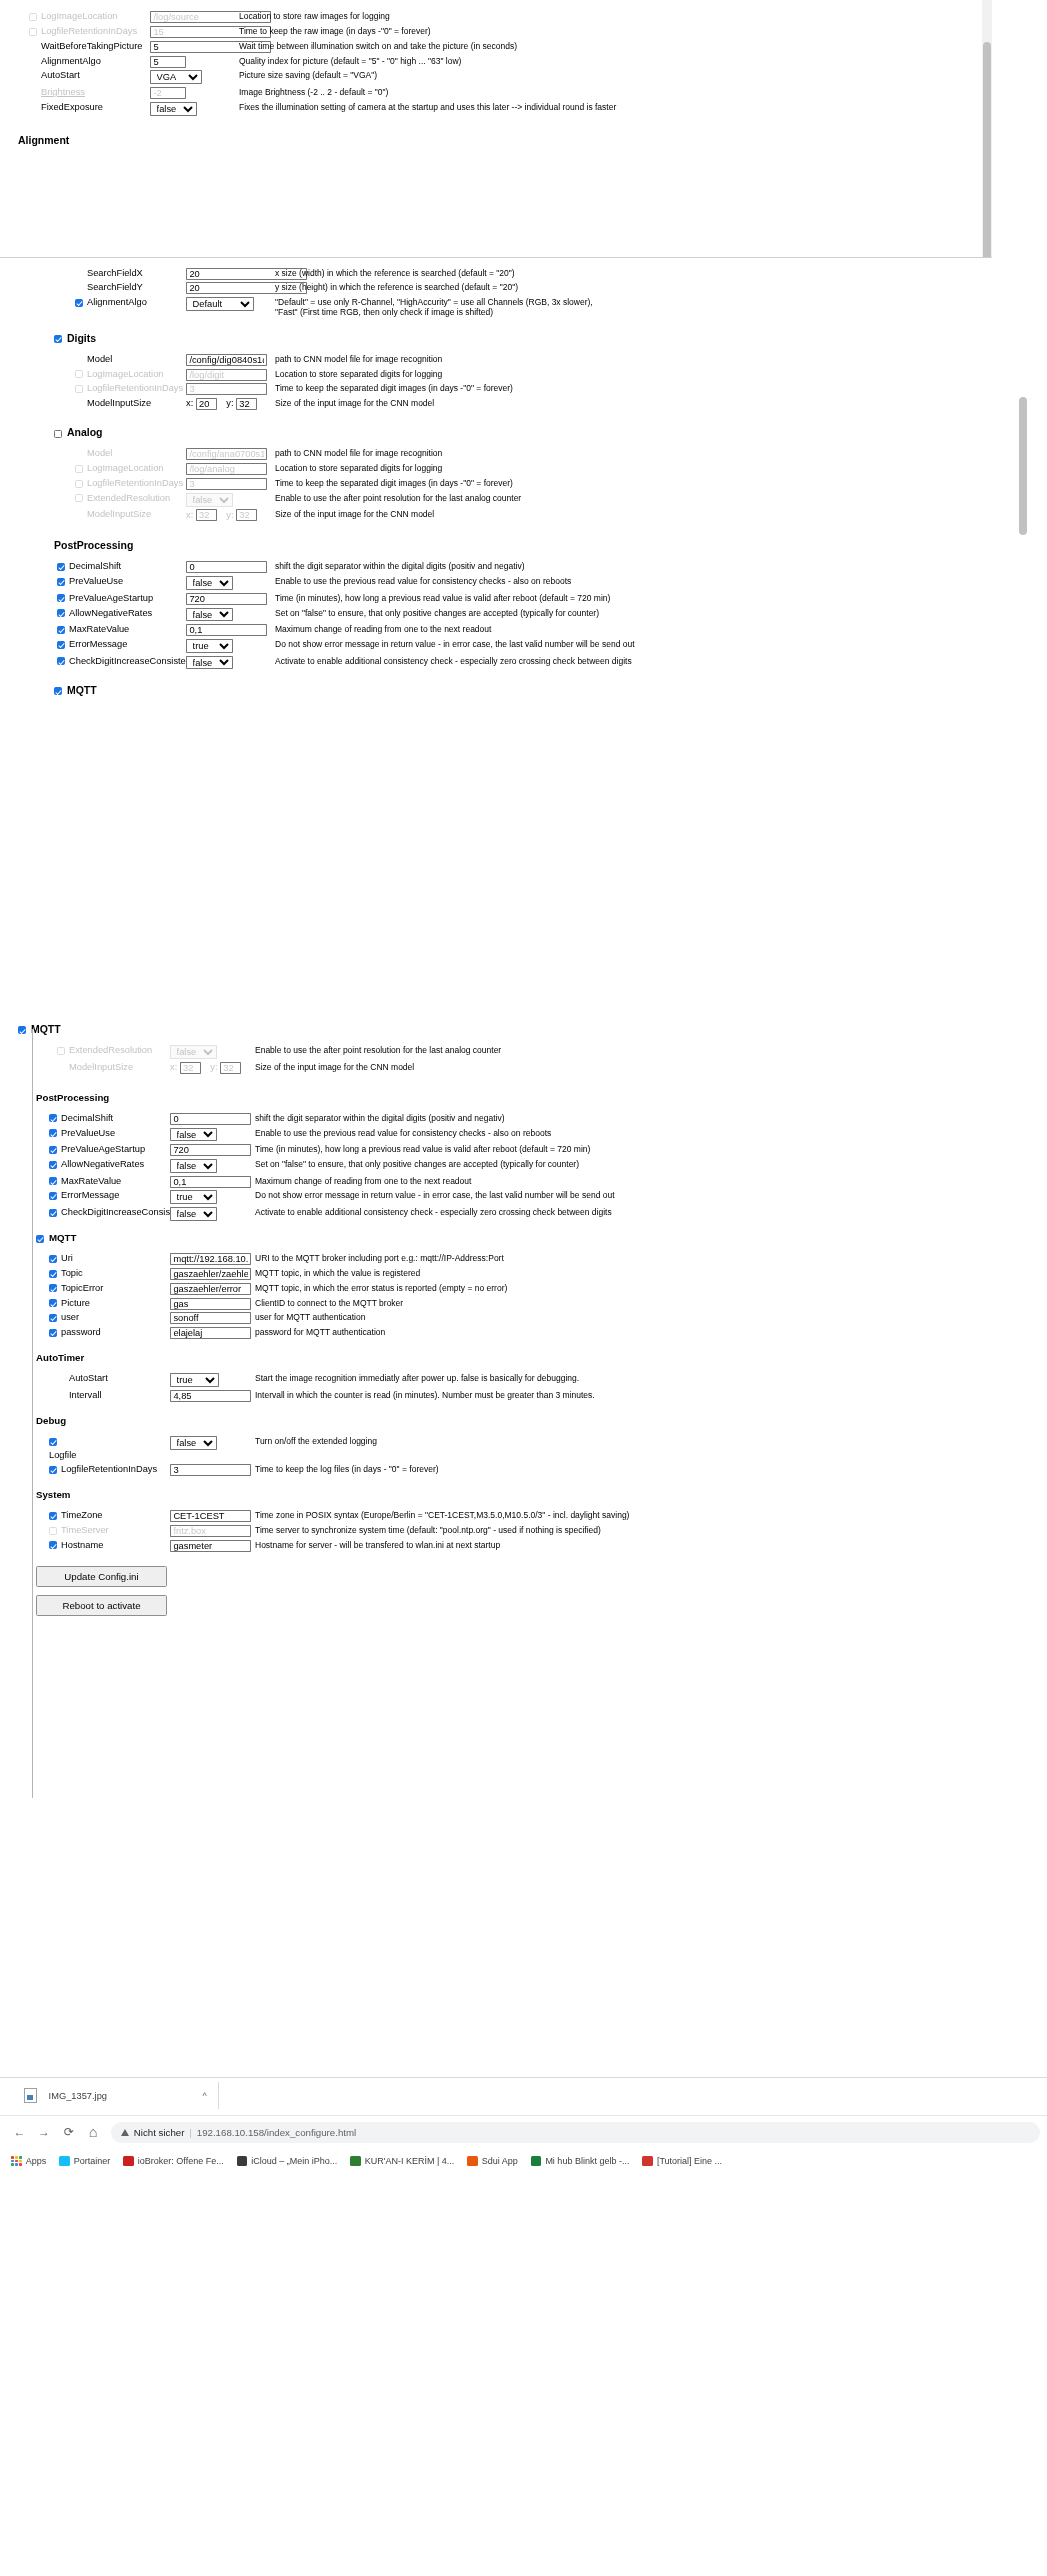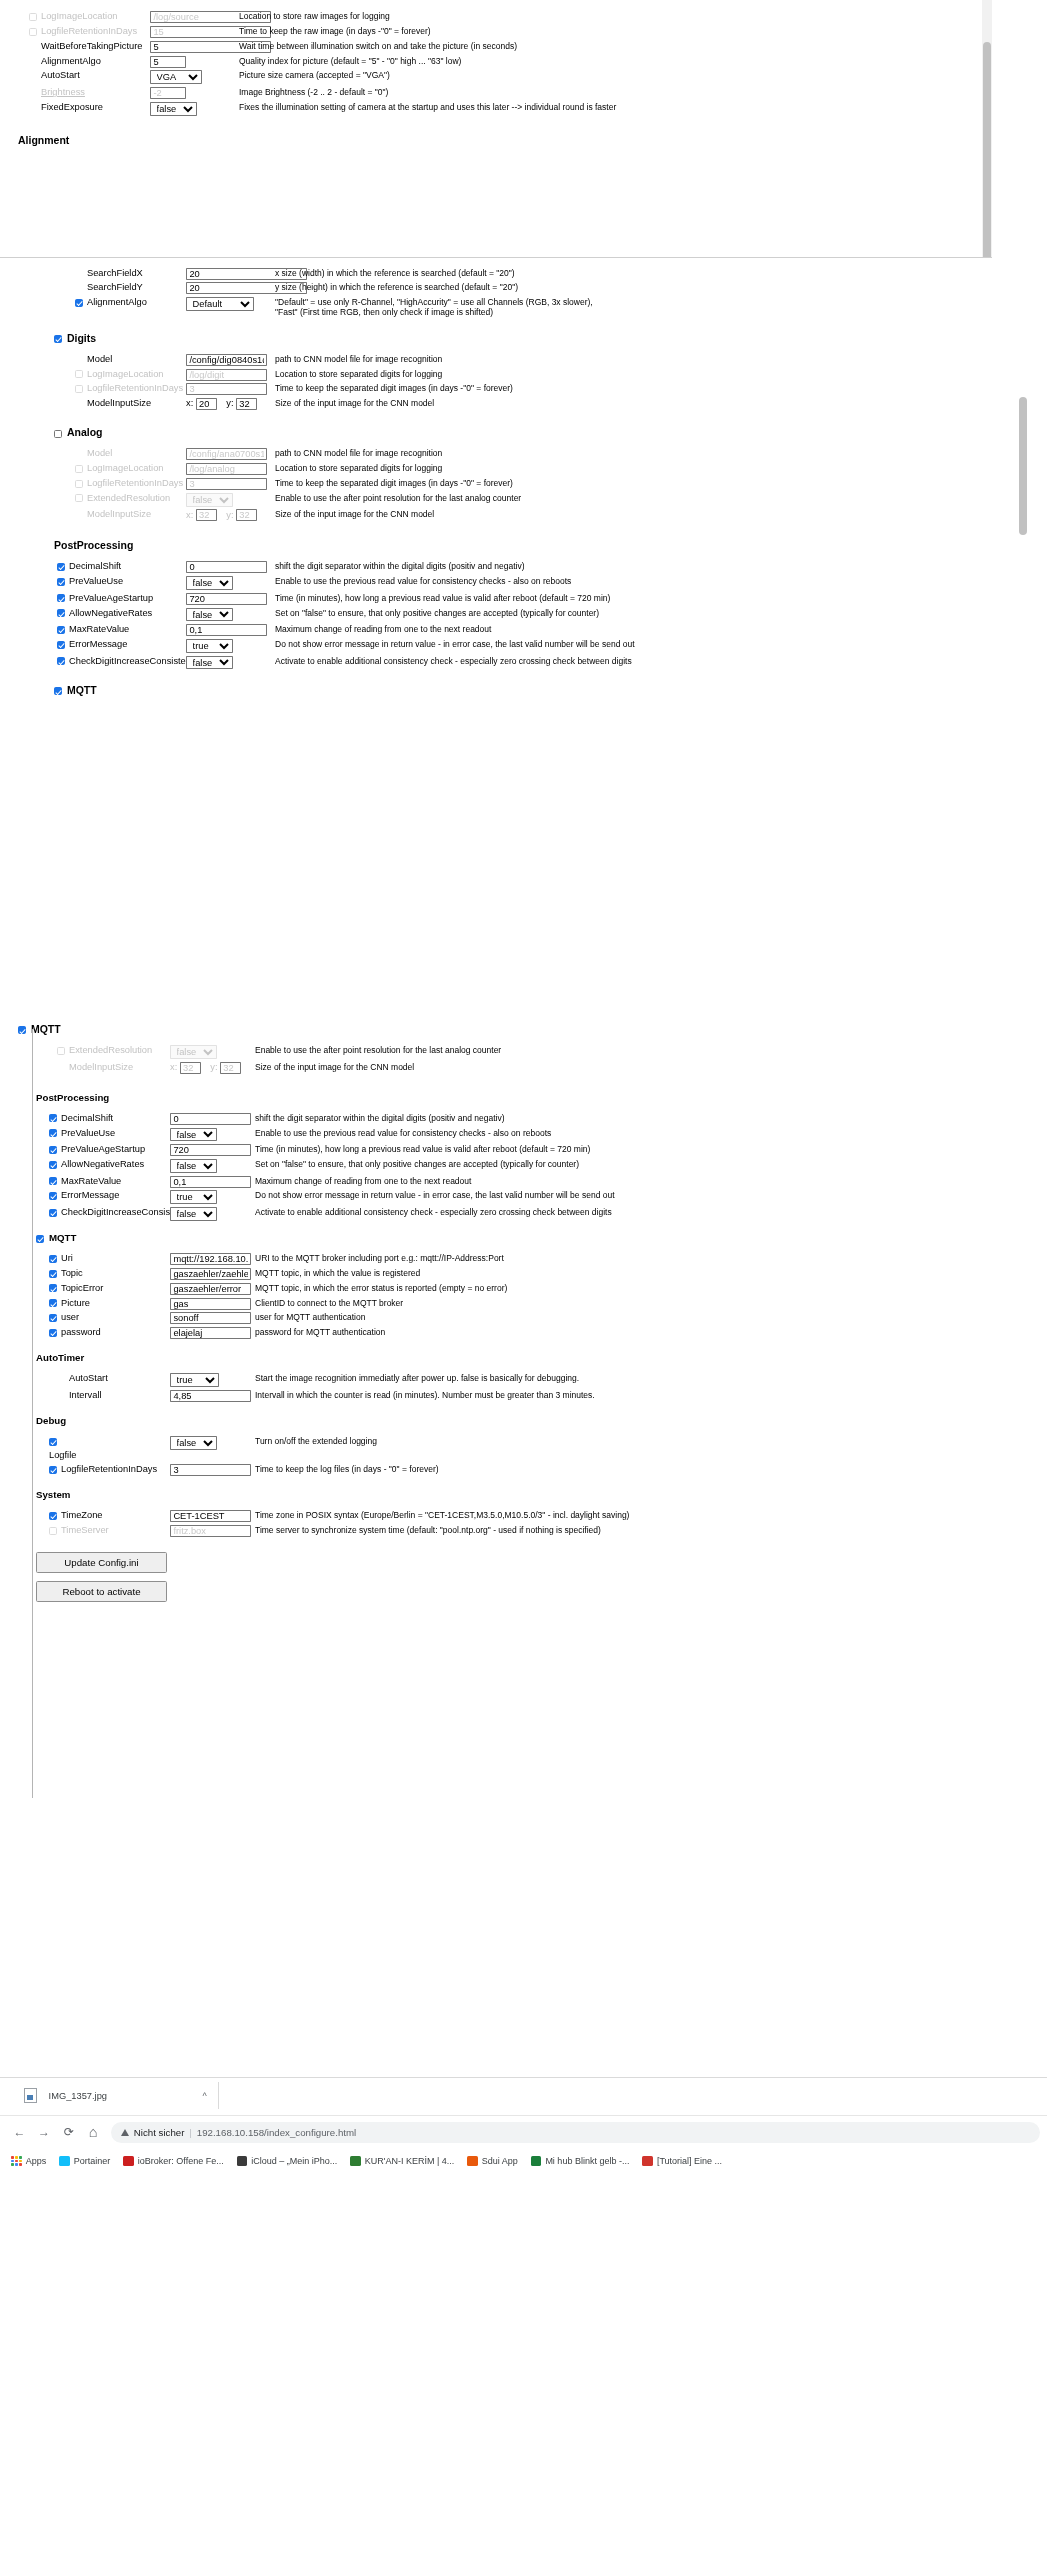--- a/index.html
+++ b/index.html
@@ -131,21 +131,21 @@
           <div class="desc" style="width: 453px;">Quality index for picture (default = "5" - "0" high ... "63" low)</div>
         </div>
         <div class="row">
           <div class="lbl" style="width: 121px; margin-left: 29px;">
             <span style="width: 8px; flex: 0 0 auto; display: inline-block;"></span>
             <span class="nm">AutoStart</span>
           </div>
           <div class="ctl" style="width: 89px;">
             <select style="width: 52px;"><option>VGA</option></select>
           </div>
-          <div class="desc" style="width: 453px;">Picture size camera (accepted = "VGA")</div>
+          <div class="desc" style="width: 453px;">Picture size saving (default = "VGA")</div>
         </div>
         <div class="row dim">
           <div class="lbl" style="width: 121px; margin-left: 29px; text-decoration: underline;">
             <span style="width: 8px; flex: 0 0 auto; display: inline-block;"></span>
             <span class="nm">Brightness</span>
           </div>
           <div class="ctl" style="width: 89px;">
             <input type="text" placeholder="-2" style="width: 36px;">
           </div>
           <div class="desc" style="width: 453px;">Image Brightness (-2 .. 2 - default = "0")</div>
@@ -659,20 +659,30 @@
         </div>
         <div class="row dim">
           <div class="lbl" style="width: 121px; margin-left: 49px;">
             <span class="cbx off-dim"></span>
             <span class="nm">TimeServer</span>
           </div>
           <div class="ctl" style="width: 85px;">
             <input type="text" placeholder="fritz.box" style="width: 81px;">
           </div>
           <div class="desc" style="width: 453px;">Time server to synchronize system time (default: "pool.ntp.org" - used if nothing is specified)</div>
+        </div>
+        <div class="row">
+          <div class="lbl" style="width: 121px; margin-left: 49px;">
+            <span class="cbx on"></span>
+            <span class="nm">Hostname</span>
+          </div>
+          <div class="ctl" style="width: 85px;">
+            <input type="text" value="gasmeter" style="width: 81px;">
+          </div>
+          <div class="desc" style="width: 453px;">Hostname for server - will be transfered to wlan.ini at next startup</div>
         </div>
       </div>
 
     <div style="padding-left:36px;margin-top:14.6px;">
       <button class="btn" style="width:131px;">Update Config.ini</button>
     </div>
     <div style="padding-left:36px;margin-top:8px;">
       <button class="btn" style="width:131px;">Reboot to activate</button>
     </div>
   </div>

